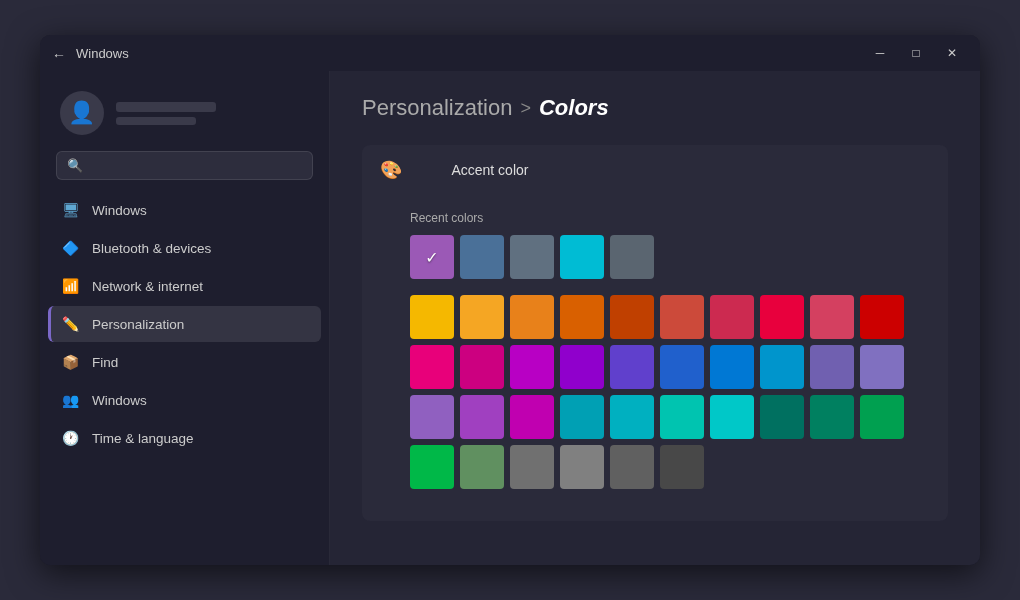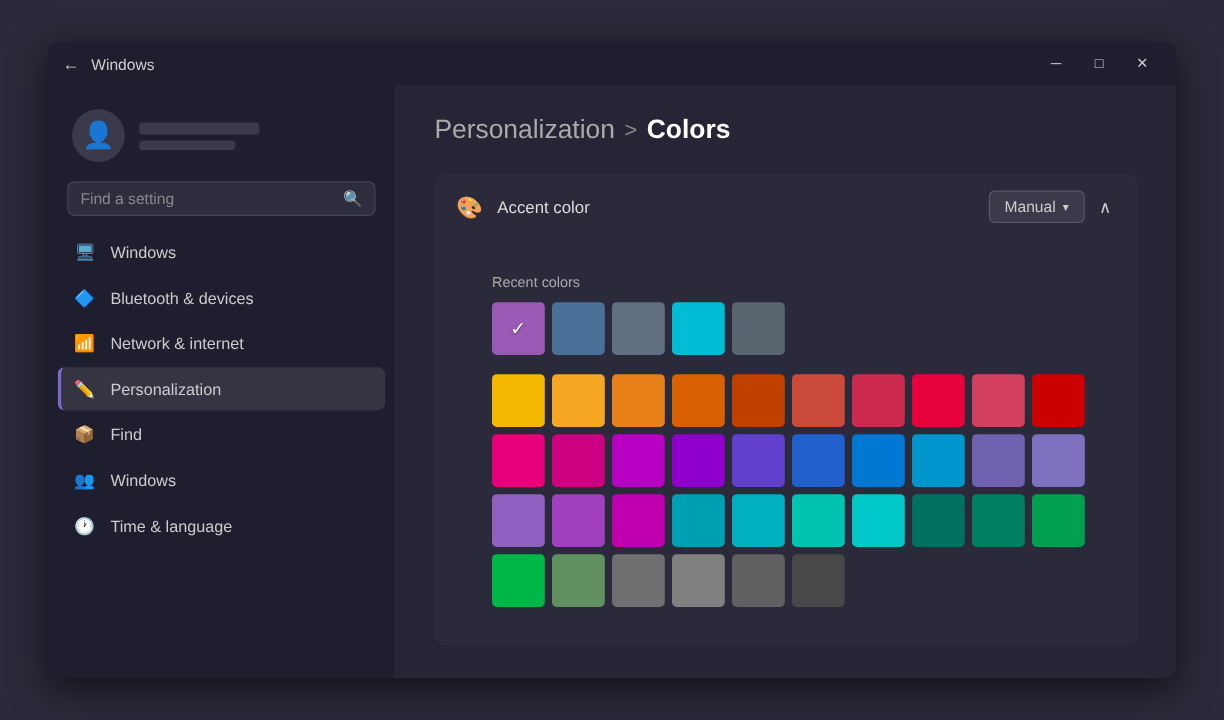--- a/index.html
+++ b/index.html
@@ -197,20 +197,21 @@
       font-weight: 300;
     }
     .breadcrumb-sep {
       color: #888;
       font-size: 18px;
     }
     .breadcrumb-current {
       color: #fff;
       font-size: 22px;
       font-weight: 700;
+      font-style: italic;
     }
     
     .section-card {
       background: #2a2a3a;
       border-radius: 8px;
       padding: 0;
       margin-bottom: 8px;
       overflow: hidden;
     }
     .section-header {
@@ -225,20 +226,21 @@
       align-items: center;
       gap: 12px;
     }
     .section-icon {
       font-size: 18px;
       color: #aaa;
     }
     .section-title {
       color: #ddd;
       font-size: 14px;
+      margin-left: 37px;
     }
     .section-control {
       display: flex;
       align-items: center;
       gap: 8px;
     }
     .dropdown-btn {
       background: #3a3a4a;
       border: 1px solid rgba(255,255,255,0.15);
       border-radius: 5px;
@@ -260,21 +262,21 @@
       padding: 4px;
     }
     
     .color-section-body {
       padding: 8px 18px 16px 48px;
     }
     .color-group-label {
       color: #aaa;
       font-size: 12px;
       margin-bottom: 10px;
-      margin-top: 20px;
+      margin-top: 8px;
     }
     .color-grid {
       display: flex;
       flex-wrap: wrap;
       gap: 6px;
       margin-bottom: 16px;
     }
     .color-swatch {
       width: 44px;
       height: 44px;
@@ -318,21 +320,20 @@
         <div class="avatar">
           <span class="avatar-icon">👤</span>
         </div>
         <div class="user-info">
           <div class="user-name"></div>
           <div class="user-sub"></div>
         </div>
       </div>
 
       <div class="search-box">
-        <input class="search-input" type="text" placeholder="Find a setting" style="">
         <span class="search-icon-span">🔍</span>
       </div>
 
       <div class="nav-items">
         <div class="nav-item">
           <div class="nav-icon" style="color:#5fa8d3;">🖥</div>
           <span>Windows</span>
         </div>
         <div class="nav-item">
           <div class="nav-icon" style="color:#2b8be0;">🔷</div>
@@ -366,27 +367,20 @@
         <span class="breadcrumb-parent">Personalization</span>
         <span class="breadcrumb-sep">&gt;</span>
         <span class="breadcrumb-current">Colors</span>
       </div>
 
       <div class="section-card">
         <div class="section-header">
           <div class="section-header-left">
             <span class="section-icon">🎨</span>
             <span class="section-title">Accent color</span>
-          </div>
-          <div class="section-control">
-            <button class="dropdown-btn">
-              <span>Manual</span>
-              <span class="chevron-down">▾</span>
-            </button>
-            <button class="collapse-btn">∧</button>
           </div>
         </div>
 
         <div class="color-section-body">
           <div class="color-group-label">Recent colors</div>
           <div class="color-grid" id="recent-grid">
               <div class="color-swatch selected" style="background: rgb(155, 89, 182);"></div>
               <div class="color-swatch" style="background: rgb(74, 112, 152);"></div>
               <div class="color-swatch" style="background: rgb(96, 112, 128);"></div>
               <div class="color-swatch" style="background: rgb(0, 188, 212);"></div>

